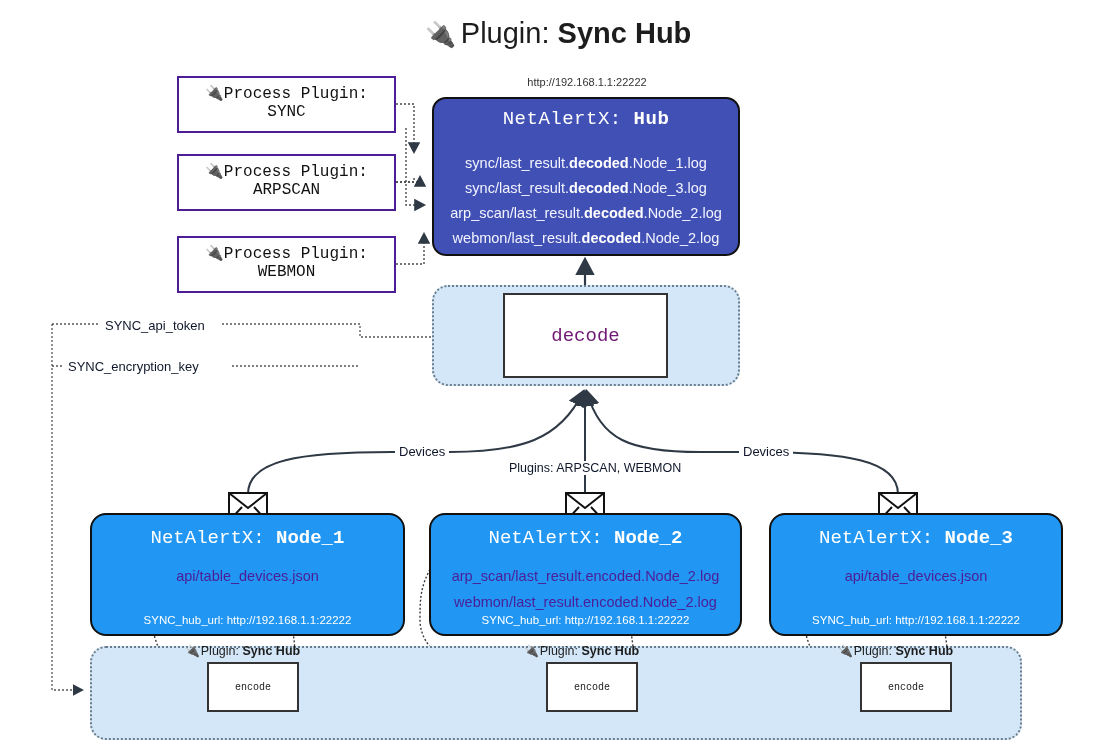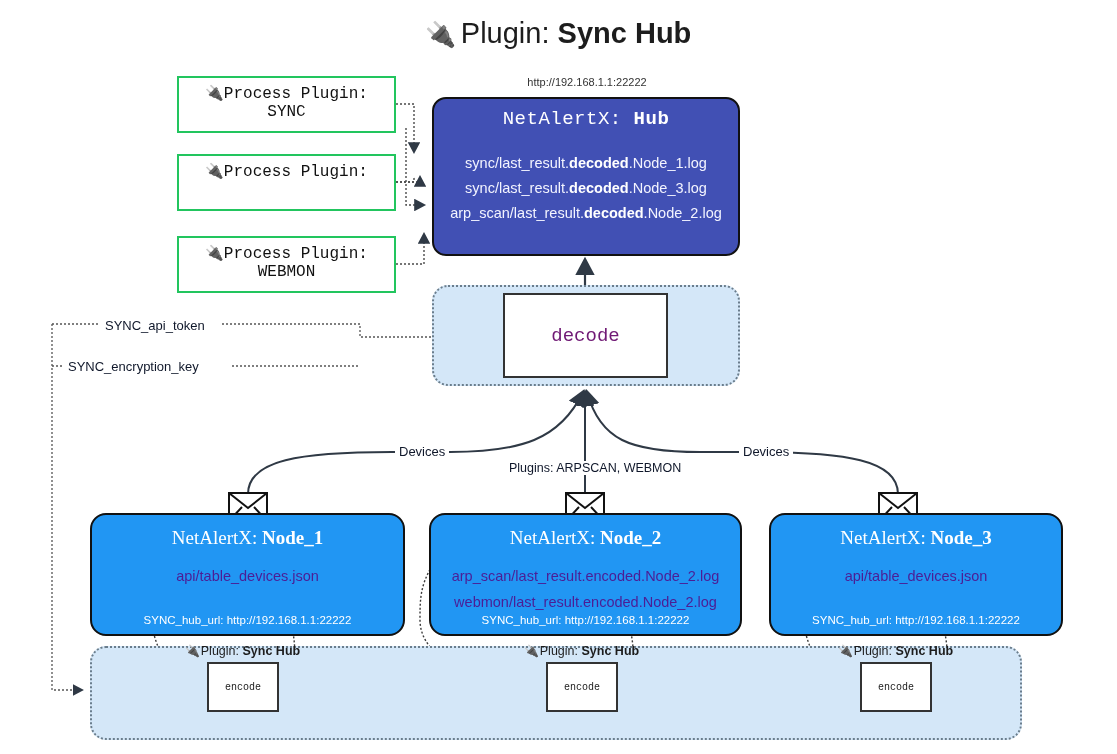--- a/index.html
+++ b/index.html
@@ -72,21 +72,21 @@
     white-space: nowrap;
     color: #f3f4ff;
   }
   .hub-line b { font-weight: bold; color: #ffffff; }
 
   
   .pbox {
     position: absolute;
     width: 219px; height: 57px;
     background: #ffffff;
-    border: 2px solid #22c55e;
+    border: 2px solid #4c1d95;
     font-family: "Liberation Mono", monospace;
     font-size: 16px;
     color: #111;
     line-height: 1.15;
     padding-top: 6px;
     text-align: center;
   }
   .pbox .row1 { white-space: nowrap; }
   .pbox .plug { font-family: "Liberation Sans", sans-serif; font-size: 15px; }
   .pbox .row2 { white-space: nowrap; }
@@ -120,21 +120,21 @@
   .node {
     position: absolute;
     background: #2196f3;
     border: 2px solid #111;
     border-radius: 16px;
     color: #ffffff;
     padding-top: 12px;
   }
   .node-title {
     text-align: center;
-    font-family: Liberation Serif, serif;
+    font-family: Liberation Mono, monospace;
     font-size: 19px;
     white-space: nowrap;
     margin-bottom: 14px;
   }
   .node-title .b { font-weight: bold; }
   .node-line {
     font-size: 14.5px;
     text-align: center;
     line-height: 26px;
     white-space: nowrap;
@@ -152,21 +152,21 @@
   #node1 { left: 90px; top: 513px; width: 315px; height: 123px; }
   #node2 { left: 429px; top: 513px; width: 313px; height: 123px; }
   #node3 { left: 769px; top: 513px; width: 294px; height: 123px; }
 
   
   #encode-strip {
     left: 90px; top: 646px; width: 932px; height: 94px;
   }
   .enc-box {
     position: absolute;
-    width: 72px; height: 50px;
+    width: 92px; height: 50px;
     background: #ffffff;
     border: 2px solid #333;
     font-size: 10px;
     color: #222;
     font-family: "Liberation Mono", monospace;
     display: flex; align-items: center; justify-content: center;
   }
   #enc1 { left: 207px; top: 662px; }
   #enc2 { left: 546px; top: 662px; }
   #enc3 { left: 860px; top: 662px; }
@@ -268,28 +268,32 @@
     </div>
     <div class="hub-line">
       <span>sync/last_result.</span><b>decoded</b><span>.Node_1.log</span>
     </div>
     <div class="hub-line">
       <span>sync/last_result.</span><b>decoded</b><span>.Node_3.log</span>
     </div>
     <div class="hub-line">
       <span>arp_scan/last_result.</span><b>decoded</b><span>.Node_2.log</span>
     </div>
+    <div class="hub-line">
+      <span>webmon/last_result.</span><b>decoded</b><span>.Node_2.log</span>
+    </div>
   </div>
 
   <div class="pbox" id="pbox-sync">
     <div class="row1"><span class="plug">🔌</span><span>Process Plugin:</span></div>
     <div class="row2">SYNC</div>
   </div>
   <div class="pbox" id="pbox-arpscan">
     <div class="row1"><span class="plug">🔌</span><span>Process Plugin:</span></div>
+    <div class="row2">ARPSCAN</div>
   </div>
   <div class="pbox" id="pbox-webmon">
     <div class="row1"><span class="plug">🔌</span><span>Process Plugin:</span></div>
     <div class="row2">WEBMON</div>
   </div>
 
   <div class="lightbox" id="decode-wrap"></div>
   <div class="whitebox" id="decode-box">decode</div>
 
   <div class="edge-label" id="lab-api">SYNC_api_token</div>

